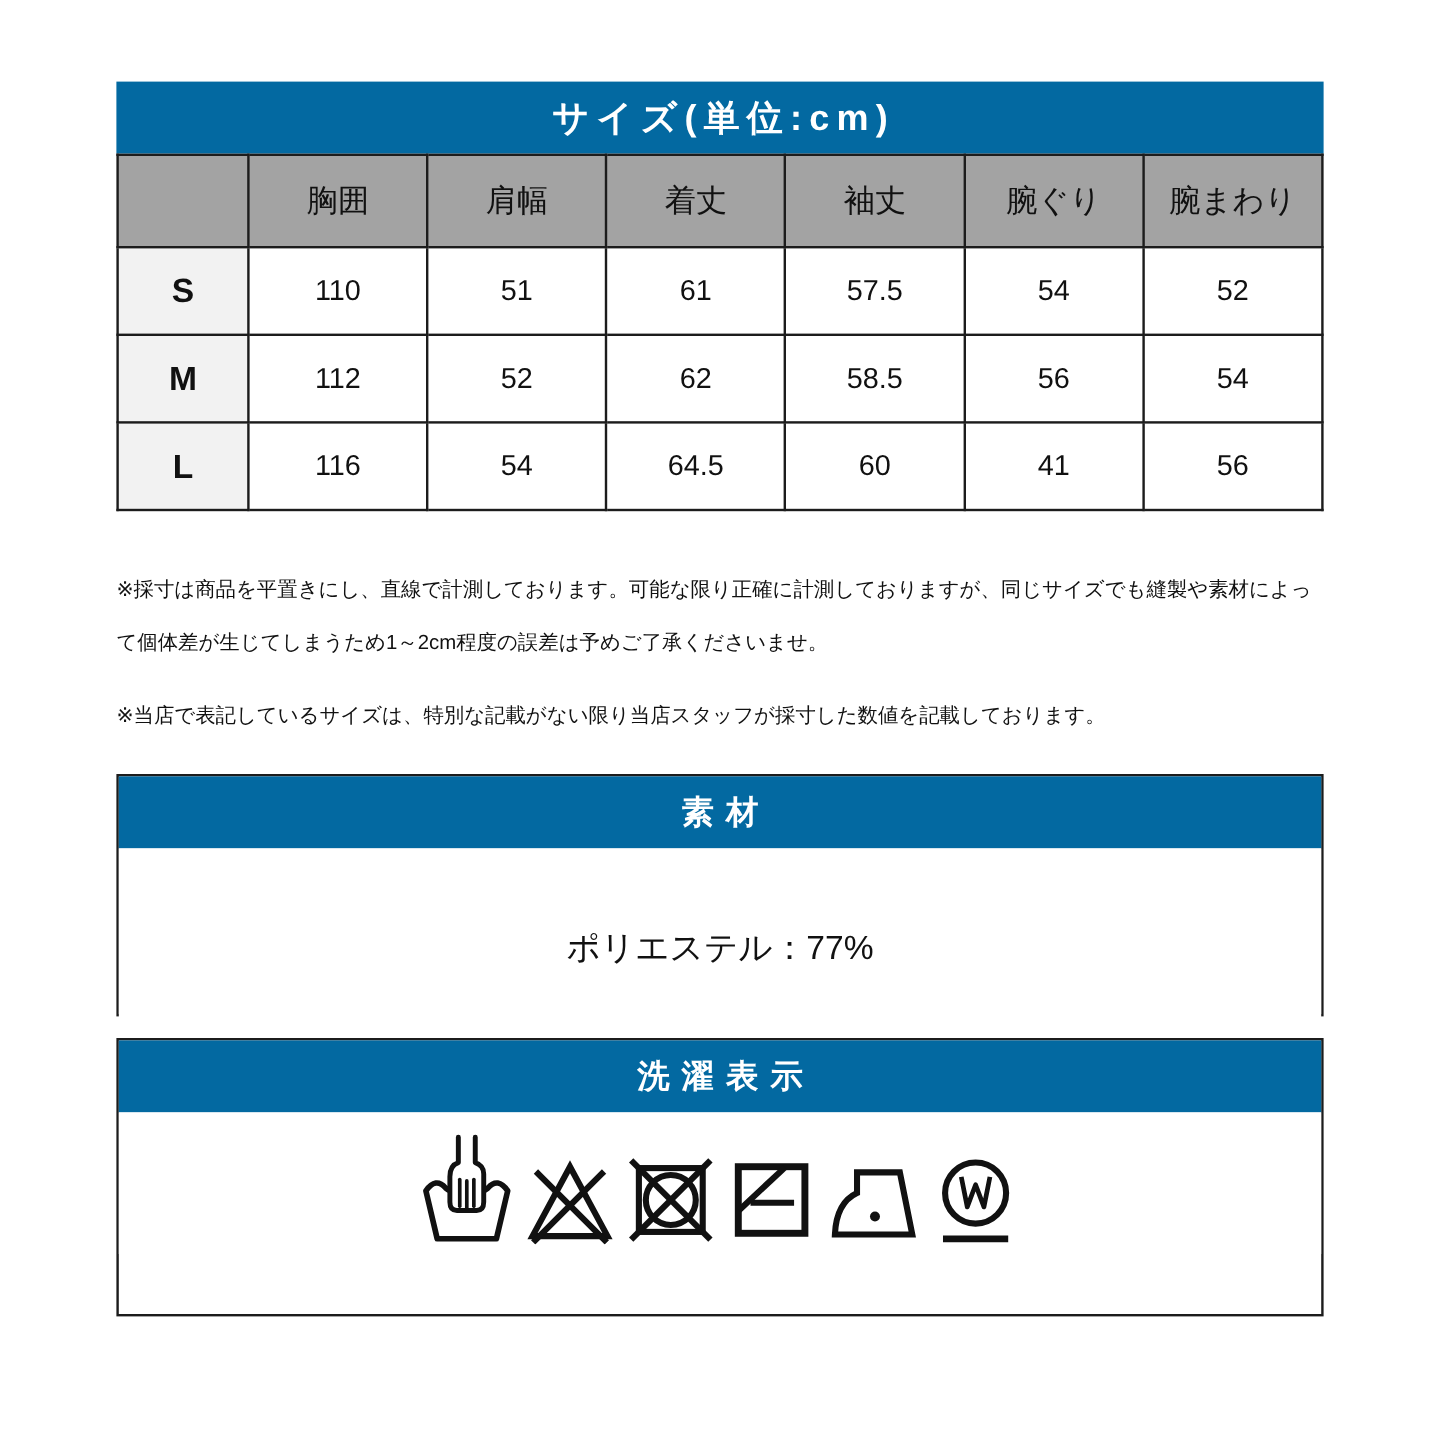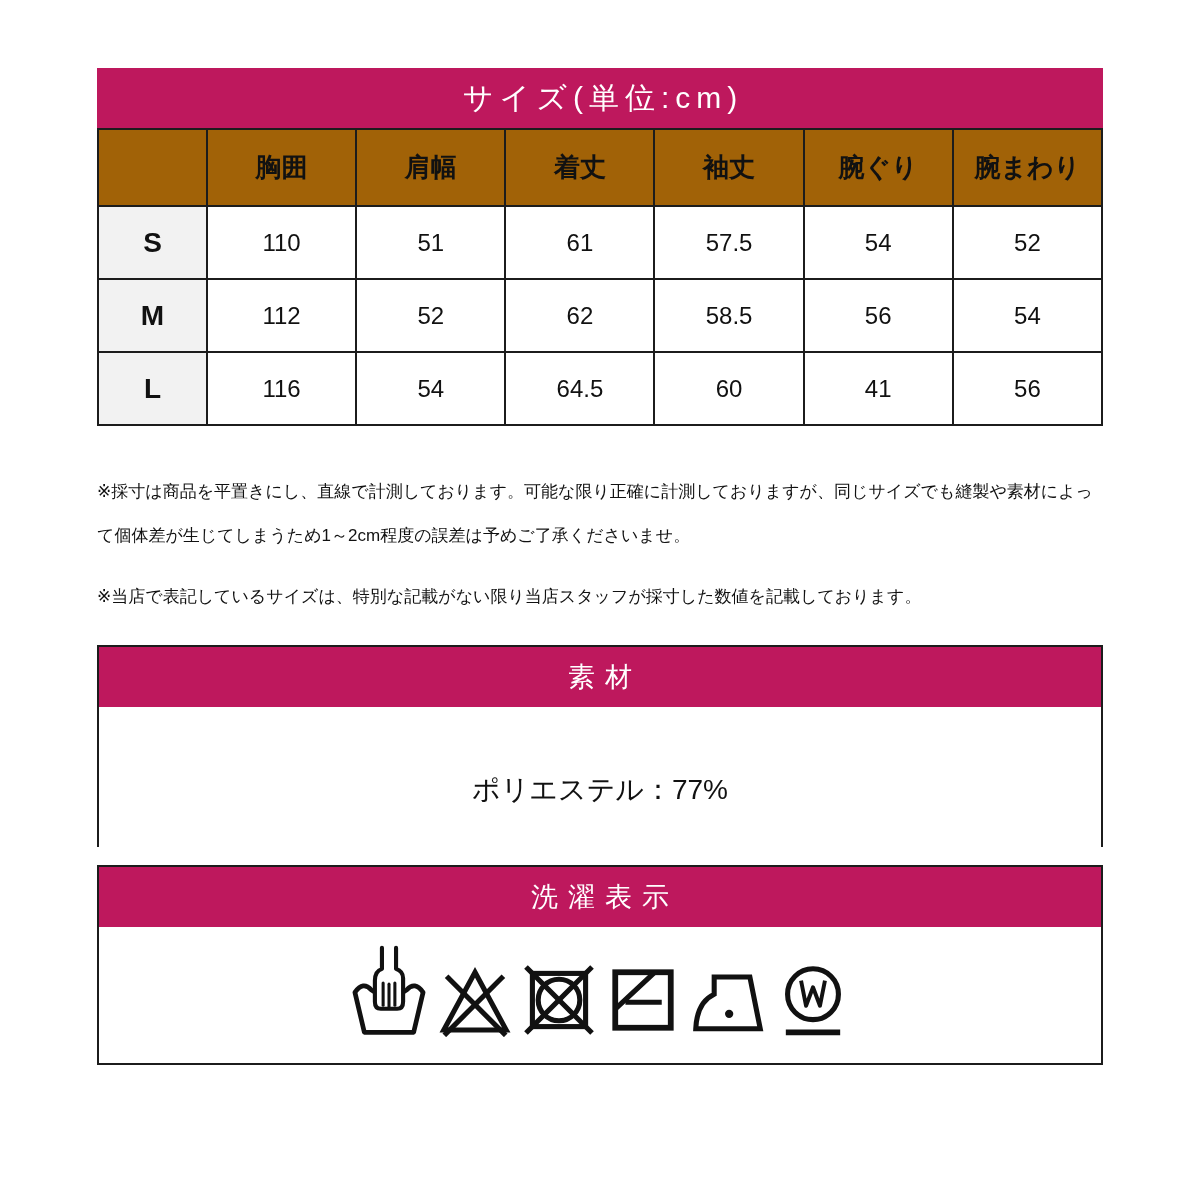--- a/index.html
+++ b/index.html
@@ -7,58 +7,58 @@
   body {
     width: 1200px; height: 1200px;
     background: #ffffff;
     color: #111111;
     font-family: "Liberation Sans", "DejaVu Sans", sans-serif;
   }
   .content { width: 1006px; margin: 0 auto; padding-top: 68px; }
 
   
   .bar {
-    height: 60px; background: #be185d; color: #ffffff;
+    height: 60px; background: #0369a1; color: #ffffff;
     display: flex; align-items: center; justify-content: center;
-    font-weight: 400;
+    font-weight: 700;
   }
   .size-title-bar { font-size: 30px; letter-spacing: 6px; text-indent: 6px; }
   .box-title-bar  { font-size: 27px; letter-spacing: 10px; text-indent: 10px; }
 
   
   table.size-table {
     width: 100%; border-collapse: collapse; table-layout: fixed;
   }
   .size-table th, .size-table td {
     border: 2px solid #1c1c1c; text-align: center; vertical-align: middle;
     padding: 0;
   }
   .size-table thead tr { height: 77px; }
   .size-table tbody tr { height: 73px; }
   .size-table thead th {
-    background: #a16207; font-size: 26px; font-weight: 700;
+    background: #a3a3a3; font-size: 26px; font-weight: 400;
   }
   .size-table tbody th {
     background: #f2f2f2; font-size: 28px; font-weight: 700;
   }
   .size-table td { background: #ffffff; font-size: 24px; font-weight: 400; }
 
   
   .note { font-size: 17px; line-height: 44px; text-align: left; }
   .note-1 { margin-top: 44px; }
   .note-2 { margin-top: 16px; }
 
   
   .boxed { border: 2px solid #1c1c1c; }
   .material-box { margin-top: 26px; height: 202px; }
   .material-content {
     height: 166px; display: flex; align-items: center; justify-content: center;
     font-size: 28px; background: #ffffff;
   }
-  .laundry-box { margin-top: 18px; height: 200px; }
+  .laundry-box { margin-top: 18px; height: 232px; }
   .laundry-content {
     height: 118px; display: flex; align-items: flex-end; justify-content: center;
     gap: 10px; padding-bottom: 8px; background: #ffffff;
   }
   .care-icon { display: block; }
   .care-icon path, .care-icon line, .care-icon rect, .care-icon circle {
     vector-effect: none;
   }
 </style>
 </head>

